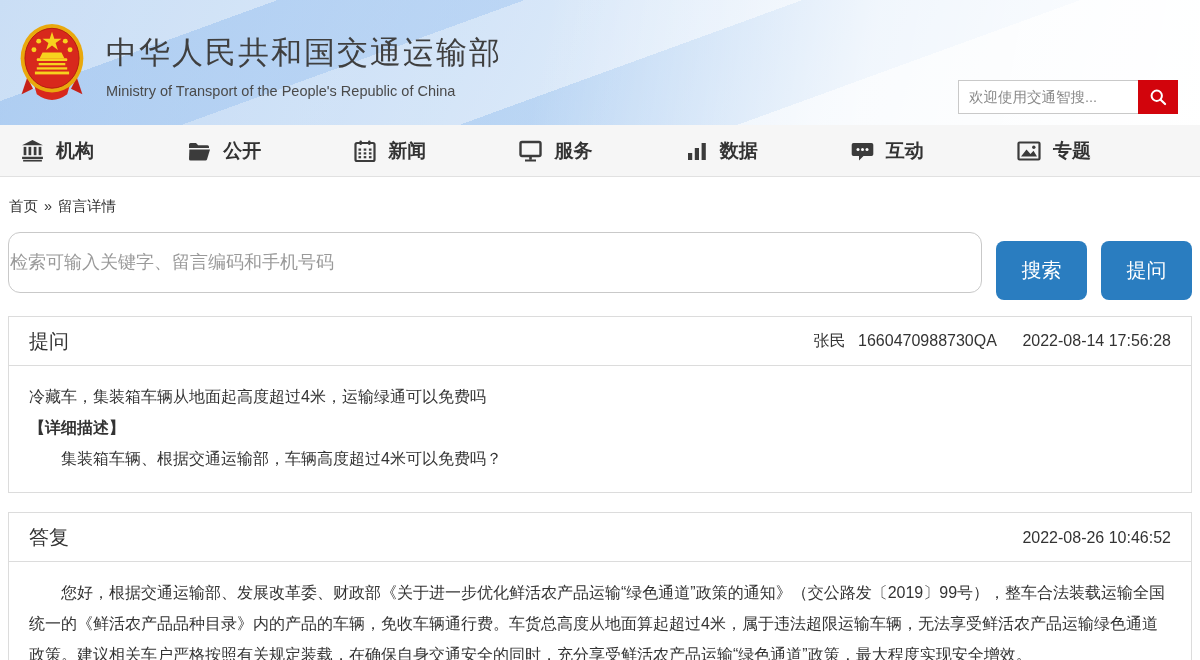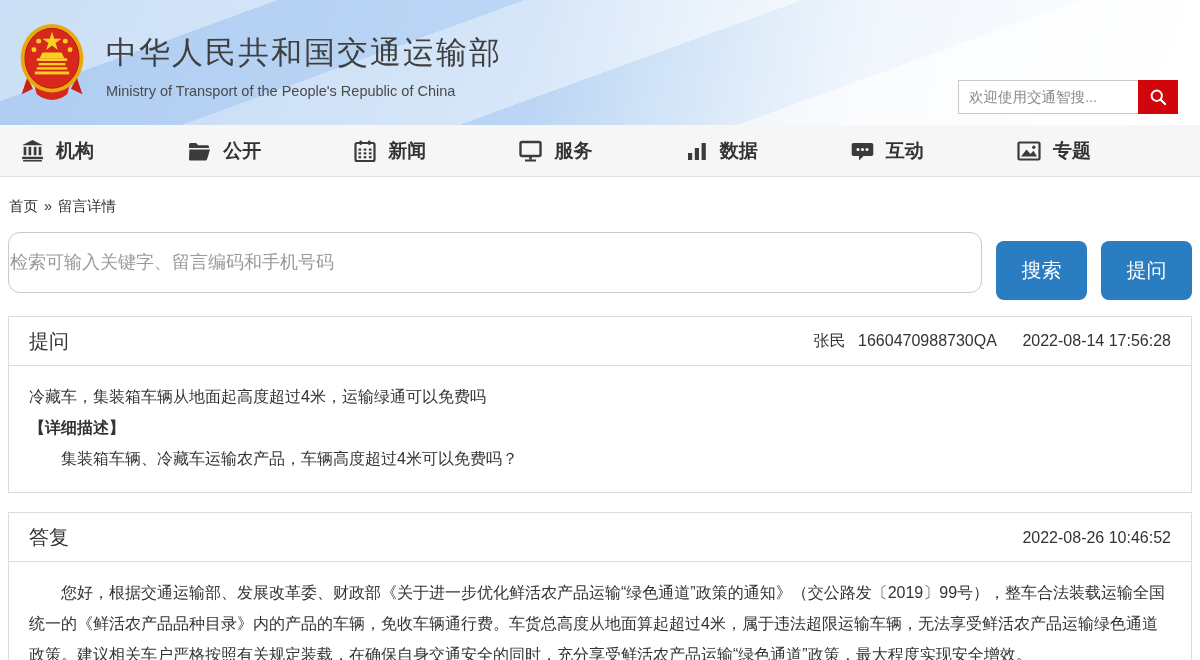--- a/index.html
+++ b/index.html
@@ -196,21 +196,21 @@
     <span class="qa-title">提问</span>
     <span class="qa-meta">
       <span>张民</span>
       <span class="code">1660470988730QA</span>
       <span class="time">2022-08-14 17:56:28</span>
     </span>
   </div>
   <div class="qa-body">
     <div>冷藏车，集装箱车辆从地面起高度超过4米，运输绿通可以免费吗</div>
     <div class="detail-label">【详细描述】</div>
-    <div class="detail-text">集装箱车辆、冷藏车运输农产品，车辆高度超过4米可以免费吗？</div>
+    <div class="detail-text">集装箱车辆、根据交通运输部，车辆高度超过4米可以免费吗？</div>
   </div>
 </section>
 
 <section class="qa-box answer">
   <div class="qa-head">
     <span class="qa-title">答复</span>
     <span class="qa-meta">2022-08-26 10:46:52</span>
   </div>
   <div class="qa-body">
     <div class="answer-text">您好，根据交通运输部、发展改革委、财政部《关于进一步优化鲜活农产品运输“绿色通道”政策的通知》（交公路发〔2019〕99号），整车合法装载运输全国统一的《鲜活农产品品种目录》内的产品的车辆，免收车辆通行费。车货总高度从地面算起超过4米，属于违法超限运输车辆，无法享受鲜活农产品运输绿色通道政策。建议相关车户严格按照有关规定装载，在确保自身交通安全的同时，充分享受鲜活农产品运输“绿色通道”政策，最大程度实现安全增效。</div>

